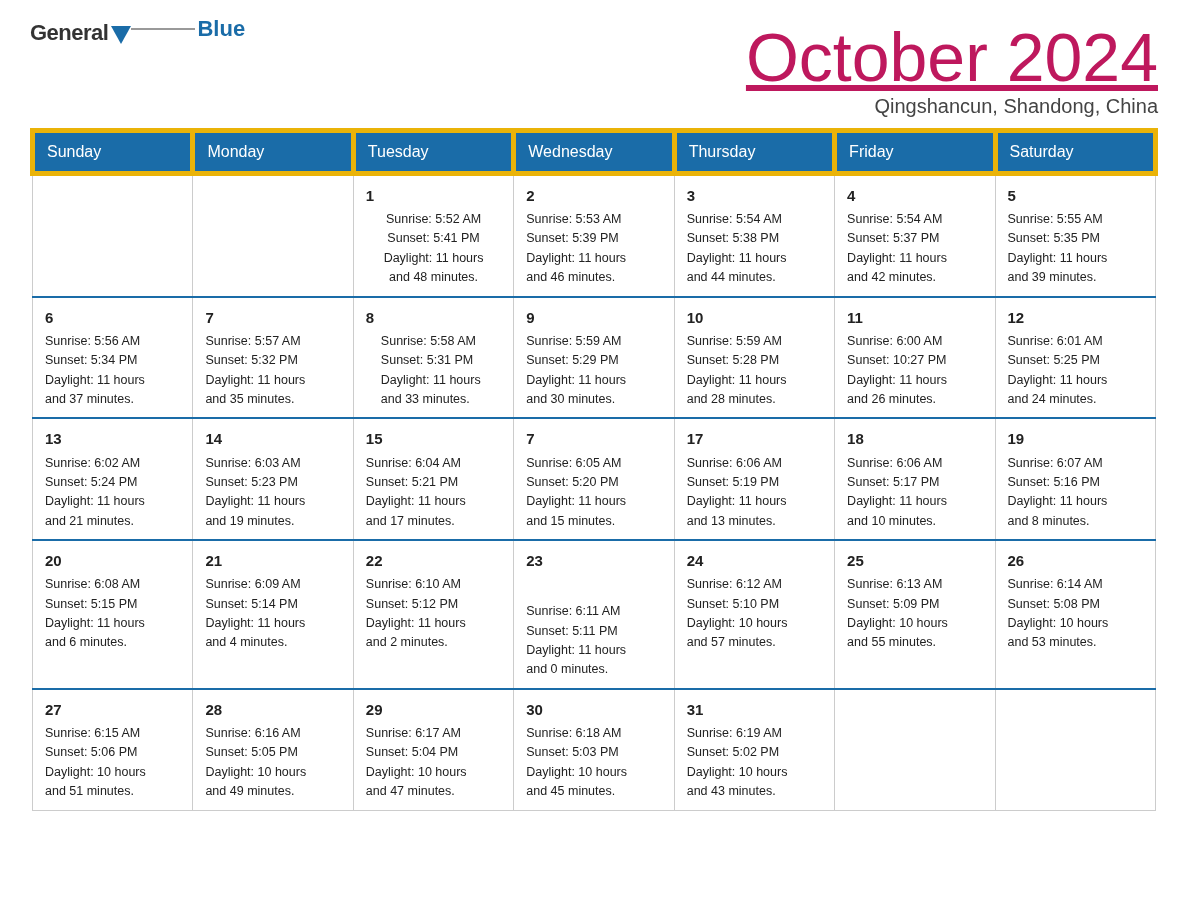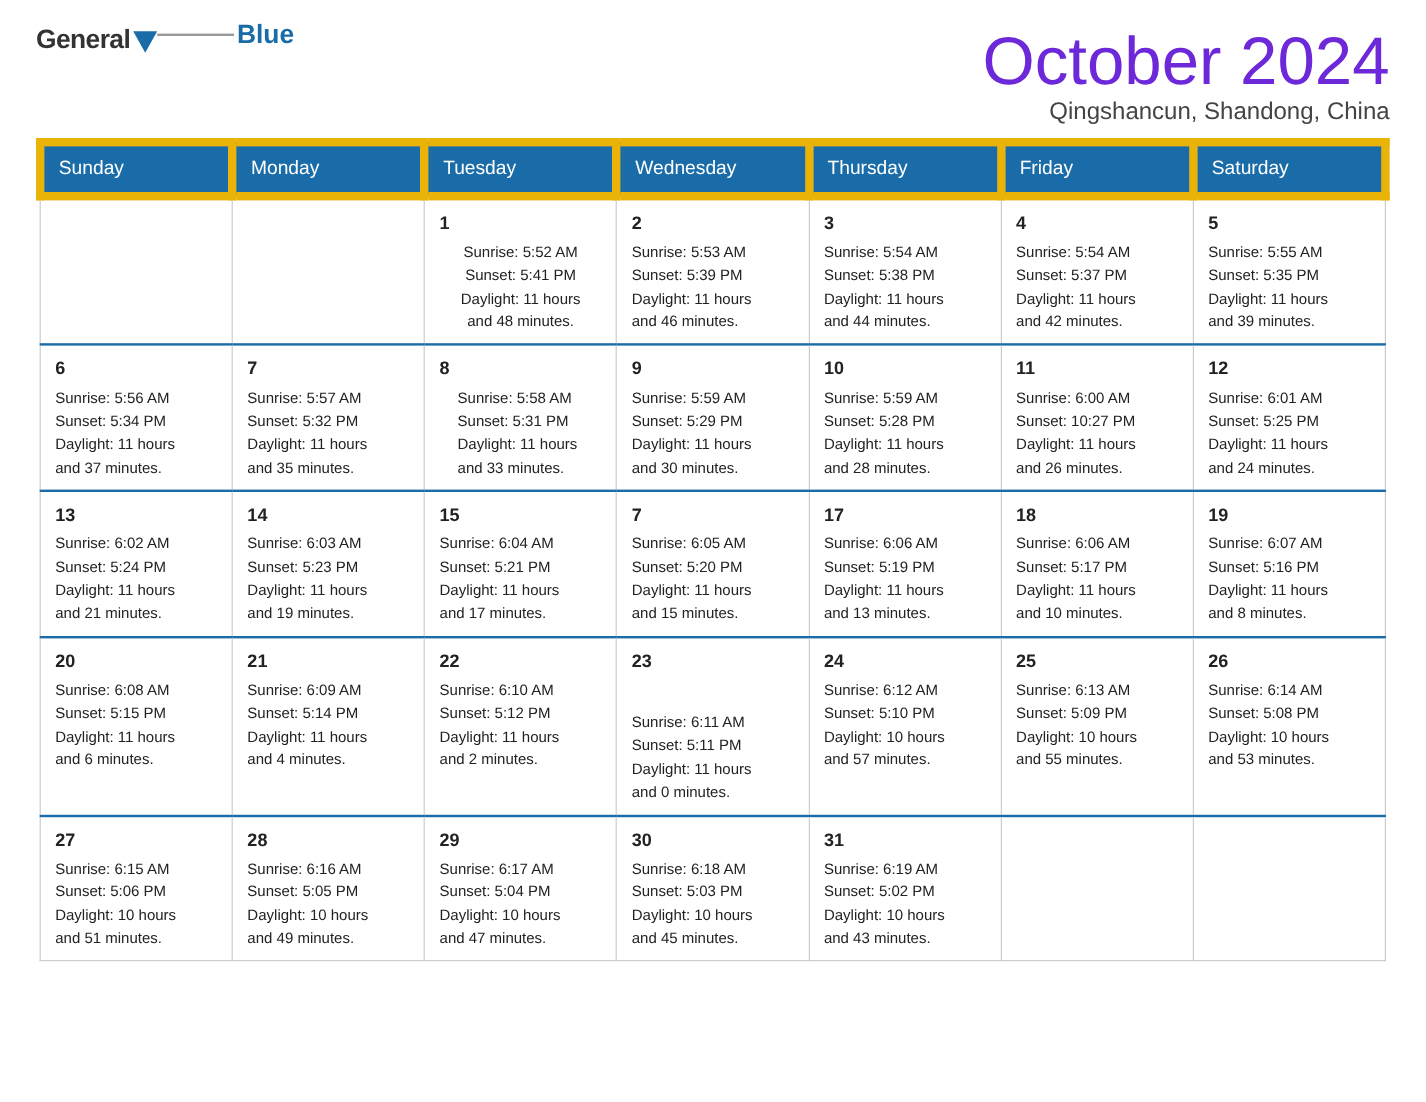--- a/index.html
+++ b/index.html
@@ -42,43 +42,44 @@
     .logo-blue {
       font-size: 22px;
       font-weight: bold;
       color: #1a6ca8;
       margin-left: 2px;
     }
     .title-area {
       text-align: right;
     }
     .month-title {
-      font-size: 56px;
+      font-size: 68px;
       font-weight: 300;
-      color: #6d28d9;
+      color: #be185d;
       line-height: 1.1;
+      text-decoration: underline;
     }
     .location-subtitle {
       font-size: 20px;
       color: #444;
       font-weight: normal;
     }
     .calendar-table {
       width: 100%;
       border-collapse: collapse;
       margin-top: 10px;
     }
     .calendar-table th {
       background-color: #1a6ca8;
       color: #fff;
       font-size: 16px;
       font-weight: normal;
       padding: 10px 12px;
       text-align: left;
-      border: 7px solid #eab308;
+      border: 5px solid #eab308;
     }
     .calendar-table td {
       vertical-align: top;
       padding: 8px 12px;
       border: 1px solid #ccc;
       border-top: 2px solid #1a6ca8;
       font-size: 12.5px;
       line-height: 1.55;
       width: 14.28%;
       min-height: 90px;

